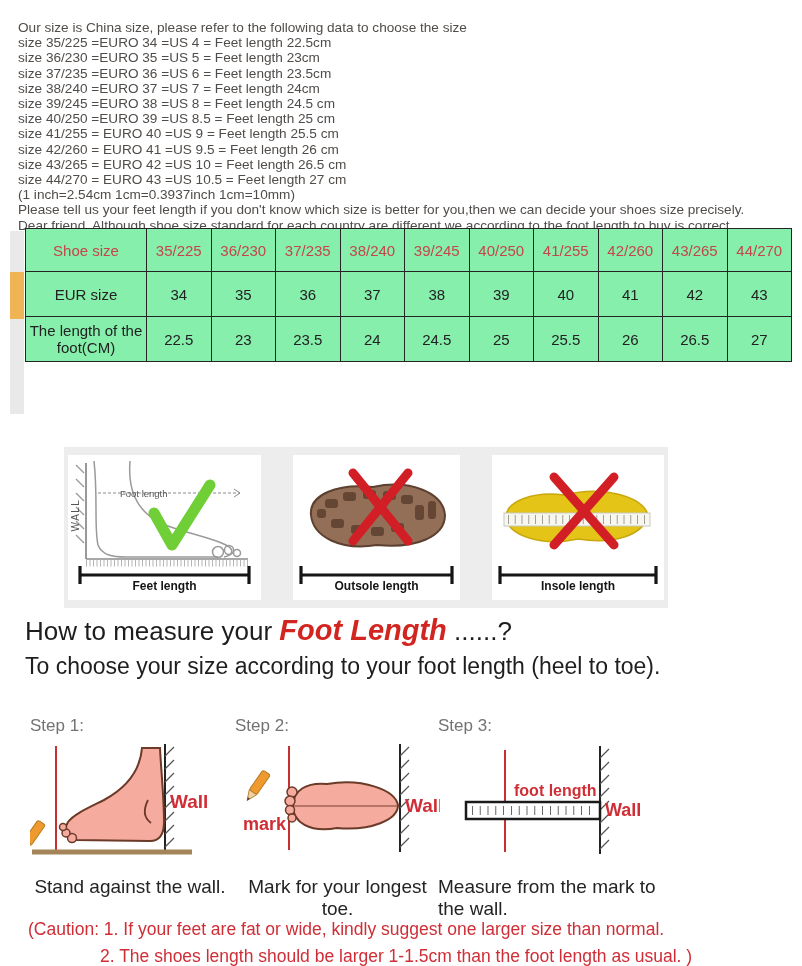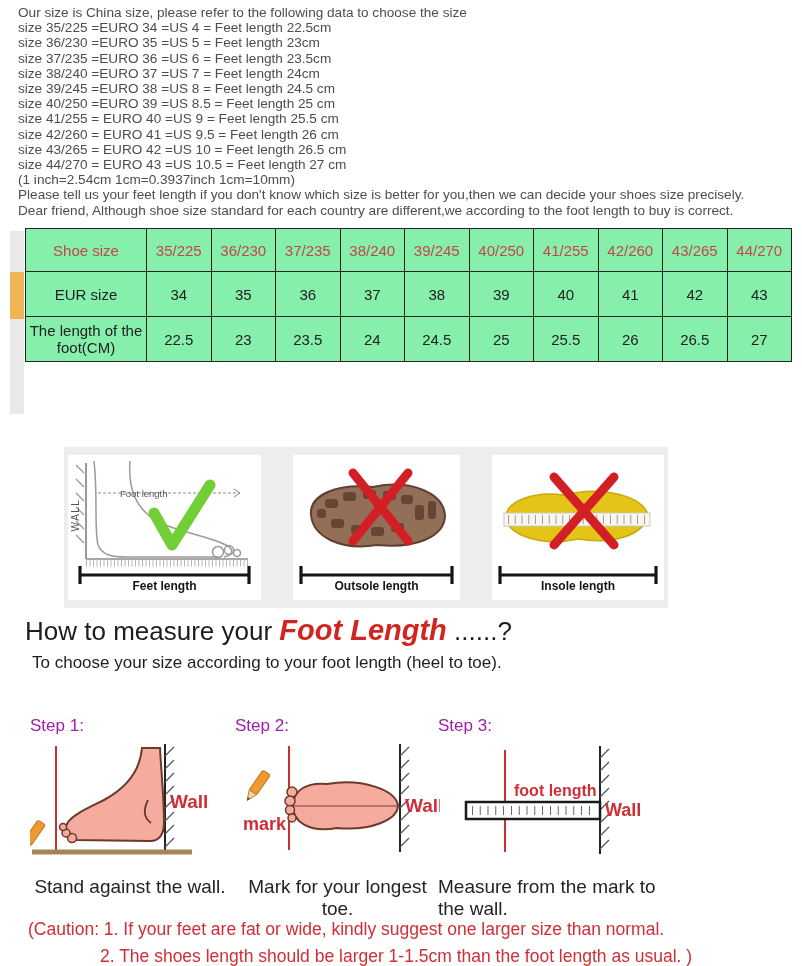--- a/index.html
+++ b/index.html
@@ -1,20 +1,20 @@
 <!DOCTYPE html>
 <html><head>
 <meta charset="utf-8">
 <style>
   * { margin:0; padding:0; box-sizing:border-box; }
   body { font-family:"Liberation Sans", sans-serif; background:#fff; }
   .page { position:relative; width:802px; height:966px; background:#ffffff; overflow:hidden; }
 
   
-  .intro { position:absolute; left:18px; top:5px; width:780px;
+  .intro { position:absolute; left:18px; top:20px; width:780px;
            font-size:13.6px; line-height:15.2px; color:#504c49; }
 
   
   .edge-strip { position:absolute; left:10px; top:231px; width:14px; height:183px; background:#e9e9e9; }
   .edge-orange { position:absolute; left:0; top:41px; width:14px; height:47px; background:#efb554; }
 
   
   .size-table { position:absolute; left:25px; top:228px; border-collapse:collapse;
                 font-size:15px; color:#222; background:#86efac; }
   .size-table td { border:1.6px solid #242424; text-align:center; vertical-align:middle;
@@ -28,25 +28,25 @@
             align-items:center; padding:8px 4px; }
   .panel-card { background:#ffffff; height:145px; display:flex; flex-direction:column;
                 align-items:center; justify-content:flex-start; padding-top:2px; }
   .panel-card.c1 { width:193px; } .panel-card.c2 { width:172px; } .panel-card.c3 { width:167px; }
   .panel-caption { font-size:12px; font-weight:bold; color:#141414; margin-top:-6px; }
 
   
   .howto { position:absolute; left:25px; top:614px; white-space:nowrap; }
   .howto .pre, .howto .post { font-size:26px; color:#1d1d1d; font-weight:400; }
   .howto .hl { font-size:29px; color:#d2251f; font-weight:bold; font-style:italic; }
-  .subtitle { position:absolute; left:32px; top:653px; font-size:17px; color:#1e1e1e; }
+  .subtitle { position:absolute; left:25px; top:653px; font-size:23px; color:#1e1e1e; }
 
   
   .step { position:absolute; }
-  .step-label { font-size:17px; color:#a21caf; margin-bottom:6px; }
+  .step-label { font-size:17px; color:#737373; margin-bottom:6px; }
   .step1 { left:30px;  top:716px; width:205px; }
   .step2 { left:235px; top:716px; width:205px; }
   .step3 { left:438px; top:716px; width:240px; }
   .step-caption { position:absolute; font-size:19px; color:#242424; top:876px; }
   .cap1 { left:30px;  width:200px; text-align:center; }
   .cap2 { left:240px; width:195px; text-align:center; }
   .cap3 { left:438px; width:245px; }
 
   
   .caution { position:absolute; left:28px; top:916px; width:766px;

